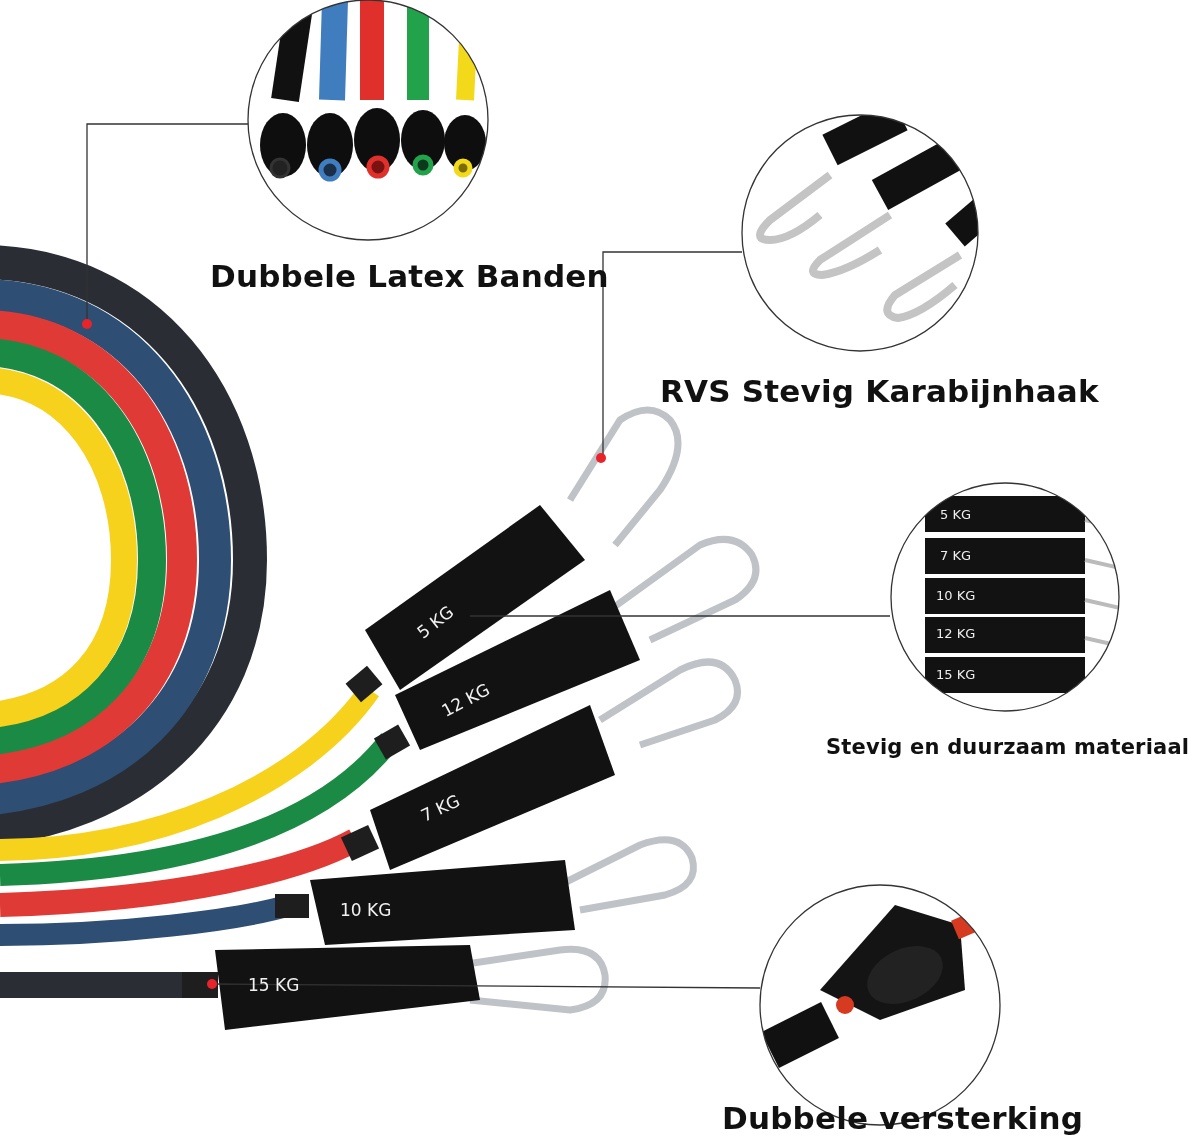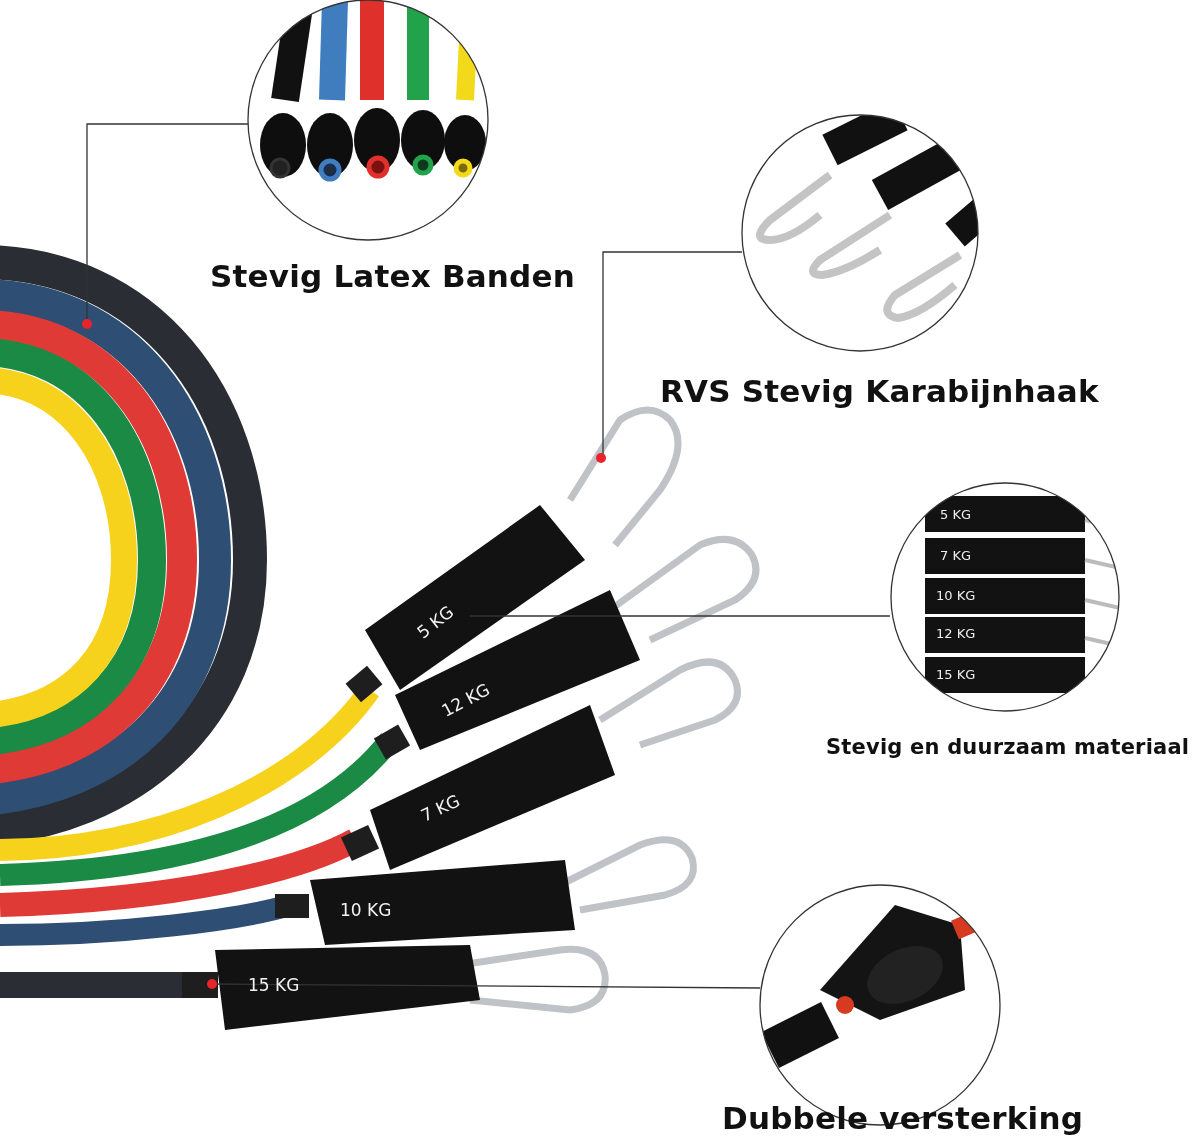--- a/index.html
+++ b/index.html
@@ -155,17 +155,17 @@
 <div class="kg-label" style="left:420px;top:798px;transform:rotate(-25deg);">7 KG</div>
 <div class="kg-label" style="left:340px;top:900px;">10 KG</div>
 <div class="kg-label" style="left:248px;top:975px;">15 KG</div>
 
 <div class="inset-kg" style="left:940px;top:507px;">5 KG</div>
 <div class="inset-kg" style="left:940px;top:548px;">7 KG</div>
 <div class="inset-kg" style="left:936px;top:588px;">10 KG</div>
 <div class="inset-kg" style="left:936px;top:626px;">12 KG</div>
 <div class="inset-kg" style="left:936px;top:667px;">15 KG</div>
 
-<div class="caption cap-latex">Stevig Latex Banden</div>
+<div class="caption cap-latex">Dubbele Latex Banden</div>
 <div class="caption cap-rvs">RVS Stevig Karabijnhaak</div>
 <div class="caption cap-dubbel">Dubbele versterking</div>
 <div class="caption cap-stevig">Stevig en duurzaam materiaal</div>
 </div>
 
 </body></html>

